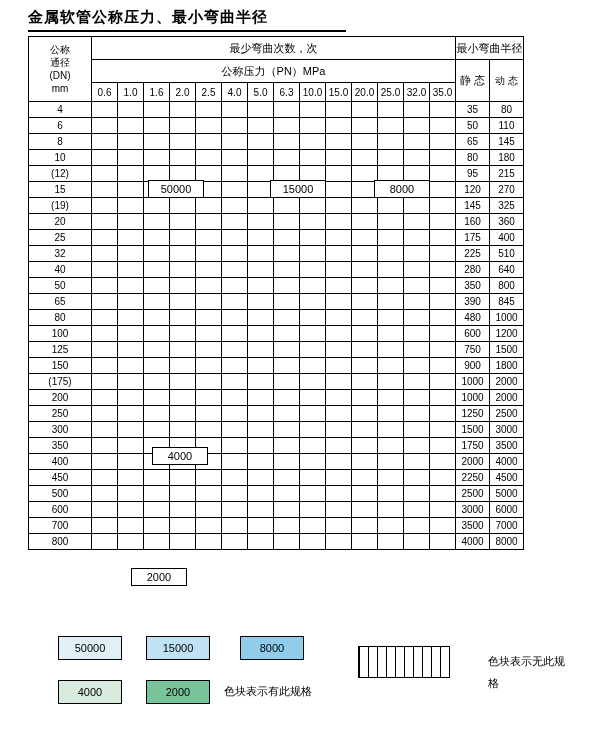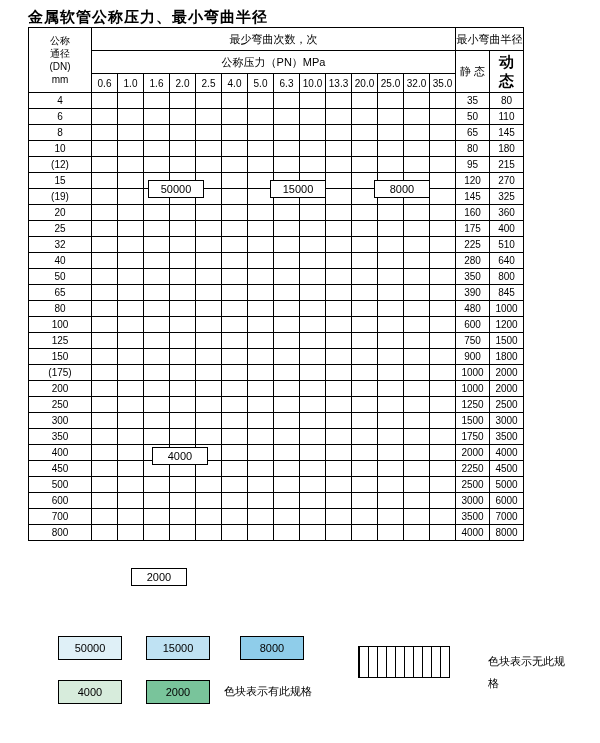--- a/index.html
+++ b/index.html
@@ -15,21 +15,21 @@
     position:absolute;left:28px;top:8px;
     font-size:15px;font-weight:bold;letter-spacing:1px;
     font-family:"DejaVu Serif","Liberation Serif",serif;
   }
   .title-rule{
     position:absolute;left:28px;top:30px;width:318px;height:2px;background:#000;
   }
 
   
   table.grid{
-    position:absolute;left:28px;top:27px;
+    position:absolute;left:28px;top:36px;
     border-collapse:collapse;
     table-layout:fixed;
     padding-left:28px;
   }
   table.grid td,table.grid th{
     border:1px solid #000;
     font-size:10px;
     text-align:center;
     vertical-align:middle;
     padding:0;
@@ -90,33 +90,33 @@
         <div>通径</div>
         <div>(DN)</div>
         <div>mm</div>
       </td>
       <td class="hdr" colspan="14" style="height:22px;font-size:11px;">最少弯曲次数，次</td>
       <td class="hdr" colspan="2" style="height:22px;font-size:11px;">最小弯曲半径</td>
     </tr>
     <tr>
       <td class="hdr" colspan="14" style="height:22px;font-size:11px;">公称压力（PN）MPa</td>
       <td class="hdr r-col" rowspan="2" style="font-size:11px;">静 态</td>
-      <td class="hdr r-col" rowspan="2" style="font-size:15px;font-weight:bold;">动 态</td>
+      <td class="hdr r-col" rowspan="2" style="font-size:10px;">动 态</td>
     </tr>
     <tr id="pn-head-row">
         <td class="hdr pn-col" style="height: 18px;">0.6</td>
         <td class="hdr pn-col" style="height: 18px;">1.0</td>
         <td class="hdr pn-col" style="height: 18px;">1.6</td>
         <td class="hdr pn-col" style="height: 18px;">2.0</td>
         <td class="hdr pn-col" style="height: 18px;">2.5</td>
         <td class="hdr pn-col" style="height: 18px;">4.0</td>
         <td class="hdr pn-col" style="height: 18px;">5.0</td>
         <td class="hdr pn-col" style="height: 18px;">6.3</td>
         <td class="hdr pn-col" style="height: 18px;">10.0</td>
-        <td class="hdr pn-col" style="height: 18px;">13.3</td>
+        <td class="hdr pn-col" style="height: 18px;">15.0</td>
         <td class="hdr pn-col" style="height: 18px;">20.0</td>
         <td class="hdr pn-col" style="height: 18px;">25.0</td>
         <td class="hdr pn-col" style="height: 18px;">32.0</td>
         <td class="hdr pn-col" style="height: 18px;">35.0</td>
       </tr>
   </thead>
   <tbody id="grid-body">
       <tr>
         <td class="dn-cell dn-col">4</td>
         <td class="cell pn-col c-blue"></td>

